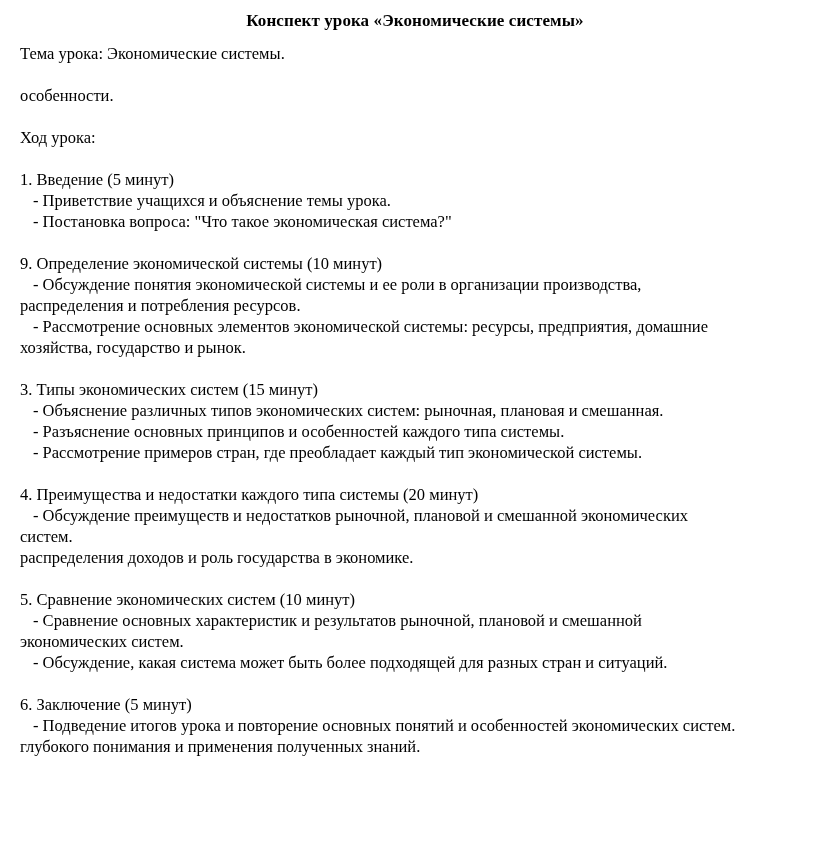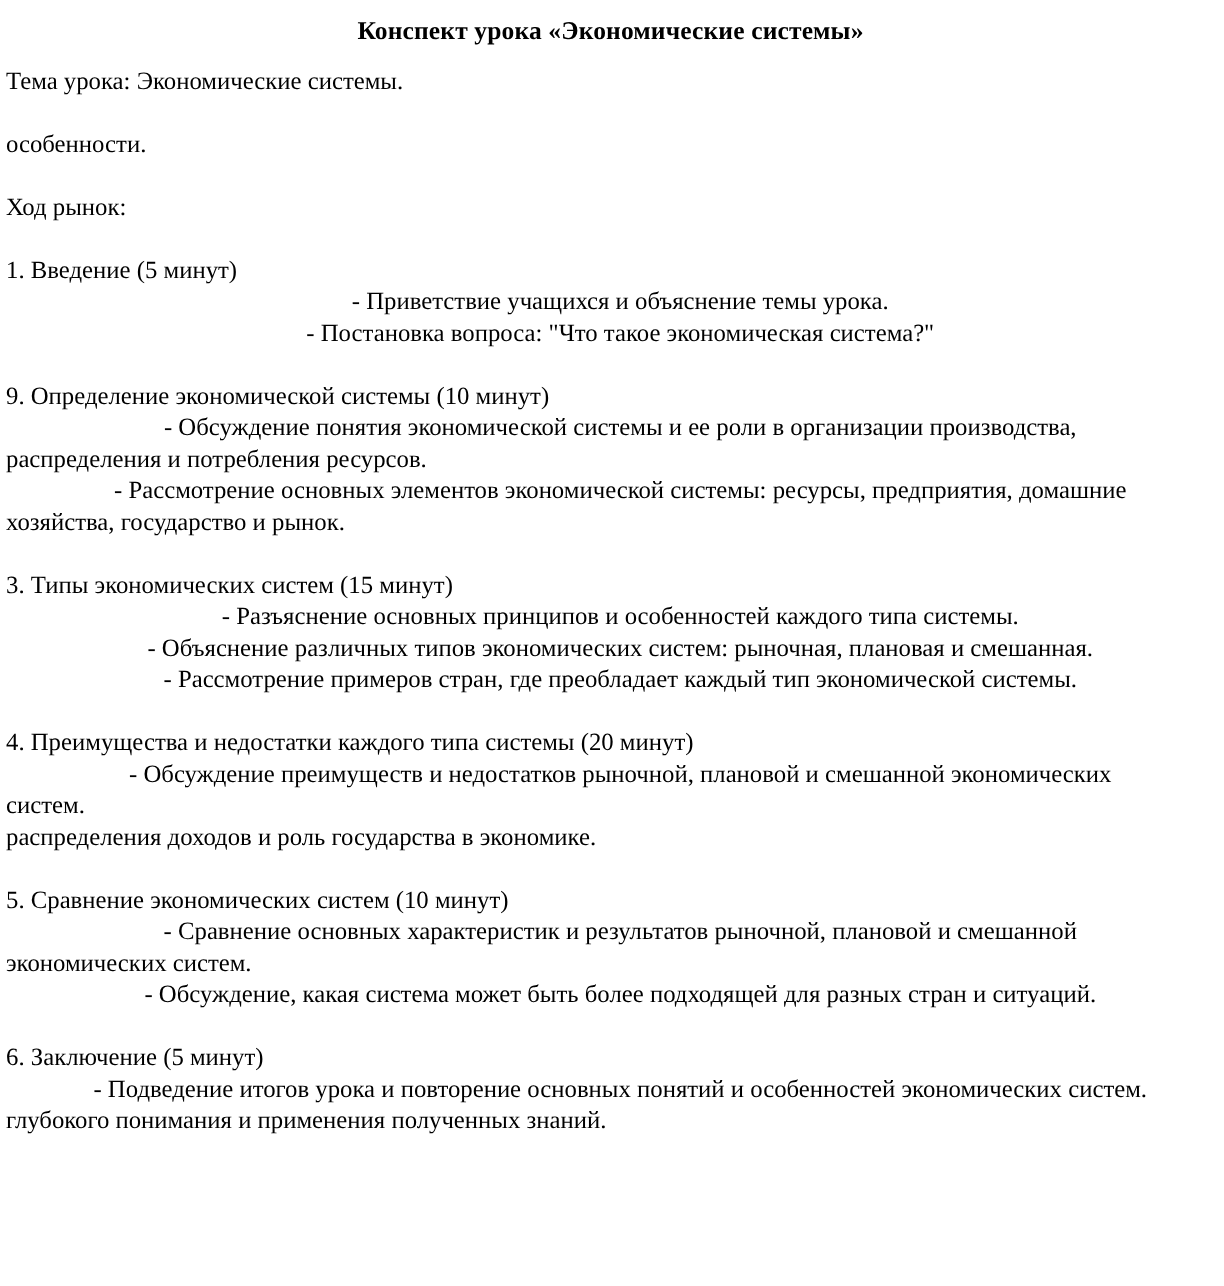--- a/index.html
+++ b/index.html
@@ -13,21 +13,21 @@
     height: 857px;
     overflow: hidden;
     font-family: "Liberation Serif", "DejaVu Serif", serif;
     color: #000000;
     -webkit-font-smoothing: antialiased;
   }
   .page {
     width: 816px;
     height: 857px;
     box-sizing: border-box;
-    padding: 6px 6px 0 4px;
+    padding: 6px 6px 0 20px;
     background: #ffffff;
     position: relative;
   }
   .doc-title {
     text-align: center;
     font-weight: bold;
     font-size: 17px;
     line-height: 21px;
     margin: 0 0 0 0;
     padding-top: 4px;
@@ -47,21 +47,20 @@
     font-size: 16.5px;
     line-height: 21px;
     white-space: pre-wrap;
     margin: 0;
     padding: 0;
     text-align: left;
   }
   
   .line.indent {
     text-indent: 13px;
-    text-align: center;
   }
   .line.flush {
     text-indent: 0;
   }
 </style>
 </head>
 <body>
 
 <div class="page">
   <h1 class="doc-title">Конспект урока «Экономические системы»</h1>
@@ -69,41 +68,41 @@
   <div id="body-content">
       <div class="block">
         <div class="line flush">Тема урока: Экономические системы.</div>
       </div>
       <div class="spacer"></div>
       <div class="block">
         <div class="line flush">особенности.</div>
       </div>
       <div class="spacer"></div>
       <div class="block">
-        <div class="line flush">Ход рынок:</div>
+        <div class="line flush">Ход урока:</div>
       </div>
       <div class="spacer"></div>
       <div class="block">
         <div class="line flush">1. Введение (5 минут)</div>
         <div class="line indent">- Приветствие учащихся и объяснение темы урока.</div>
         <div class="line indent">- Постановка вопроса: "Что такое экономическая система?"</div>
       </div>
       <div class="spacer"></div>
       <div class="block">
         <div class="line flush">9. Определение экономической системы (10 минут)</div>
         <div class="line indent">- Обсуждение понятия экономической системы и ее роли в организации производства,</div>
         <div class="line flush">распределения и потребления ресурсов.</div>
         <div class="line indent">- Рассмотрение основных элементов экономической системы: ресурсы, предприятия, домашние</div>
         <div class="line flush">хозяйства, государство и рынок.</div>
       </div>
       <div class="spacer"></div>
       <div class="block">
         <div class="line flush">3. Типы экономических систем (15 минут)</div>
+        <div class="line indent">- Объяснение различных типов экономических систем: рыночная, плановая и смешанная.</div>
         <div class="line indent">- Разъяснение основных принципов и особенностей каждого типа системы.</div>
-        <div class="line indent">- Объяснение различных типов экономических систем: рыночная, плановая и смешанная.</div>
         <div class="line indent">- Рассмотрение примеров стран, где преобладает каждый тип экономической системы.</div>
       </div>
       <div class="spacer"></div>
       <div class="block">
         <div class="line flush">4. Преимущества и недостатки каждого типа системы (20 минут)</div>
         <div class="line indent">- Обсуждение преимуществ и недостатков рыночной, плановой и смешанной экономических</div>
         <div class="line flush">систем.</div>
         <div class="line flush">распределения доходов и роль государства в экономике.</div>
       </div>
       <div class="spacer"></div>

